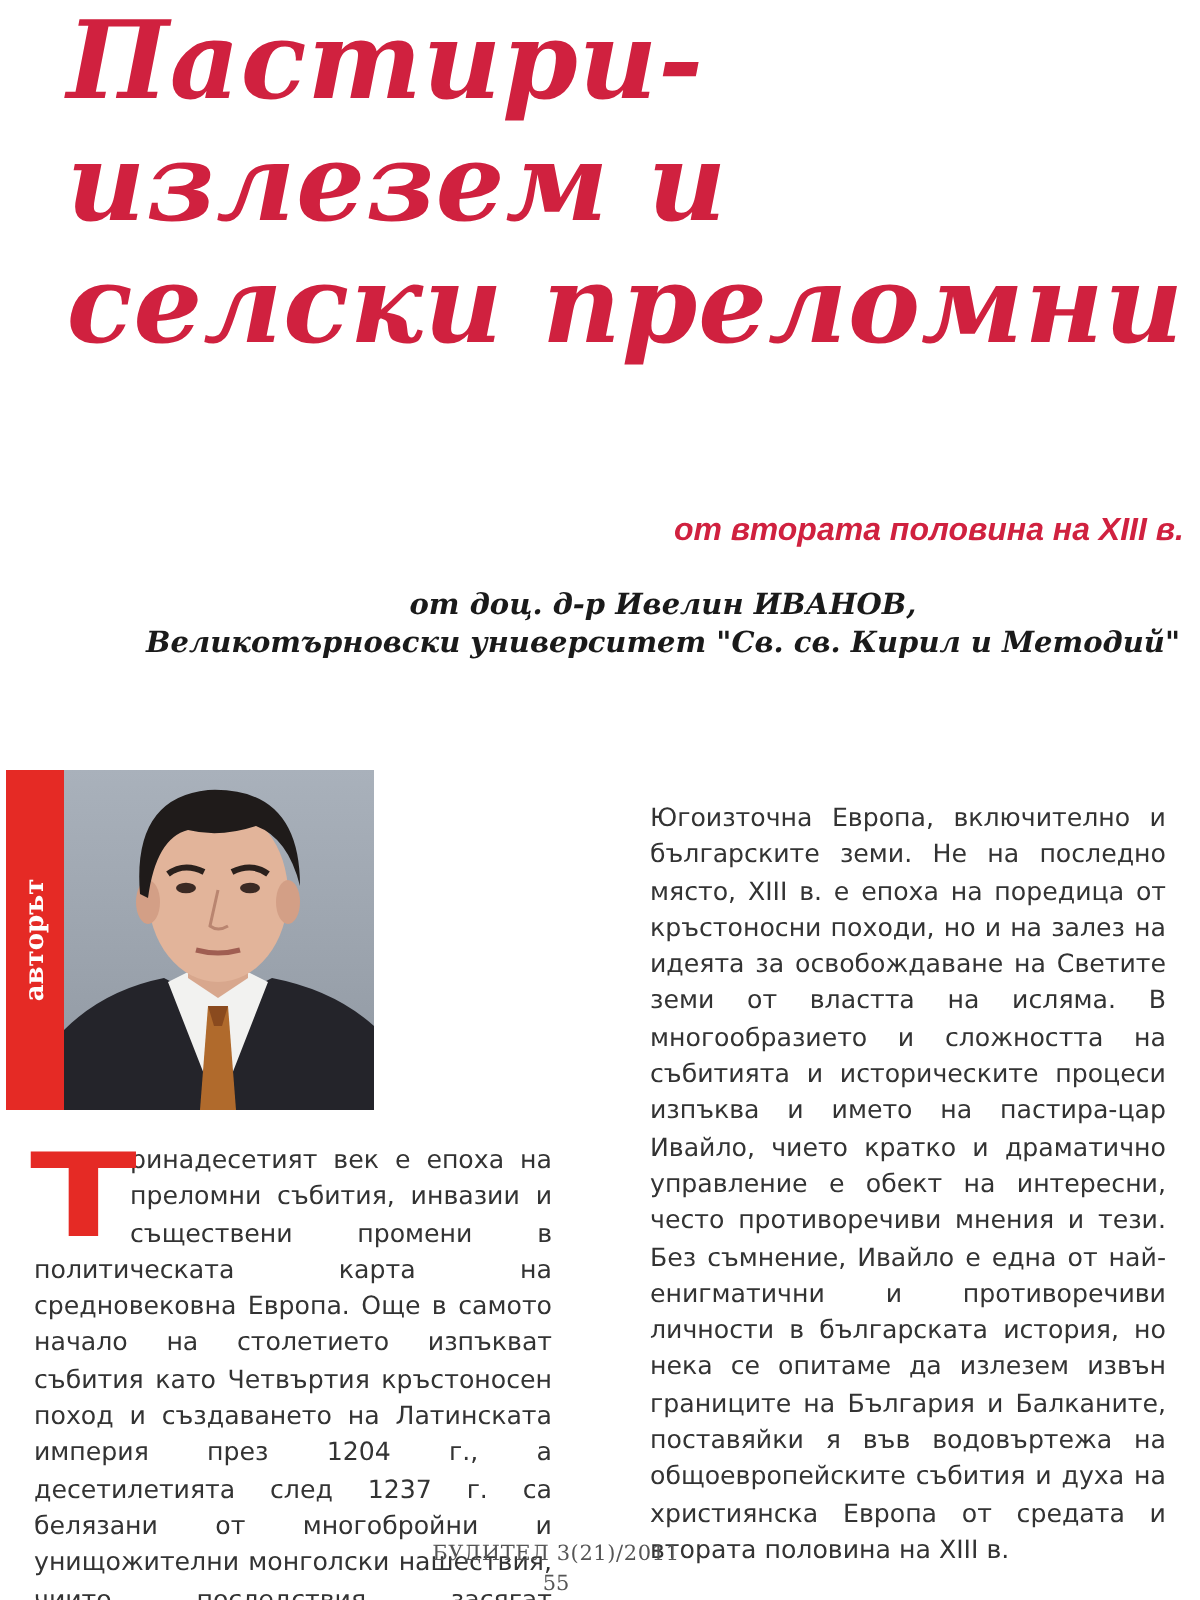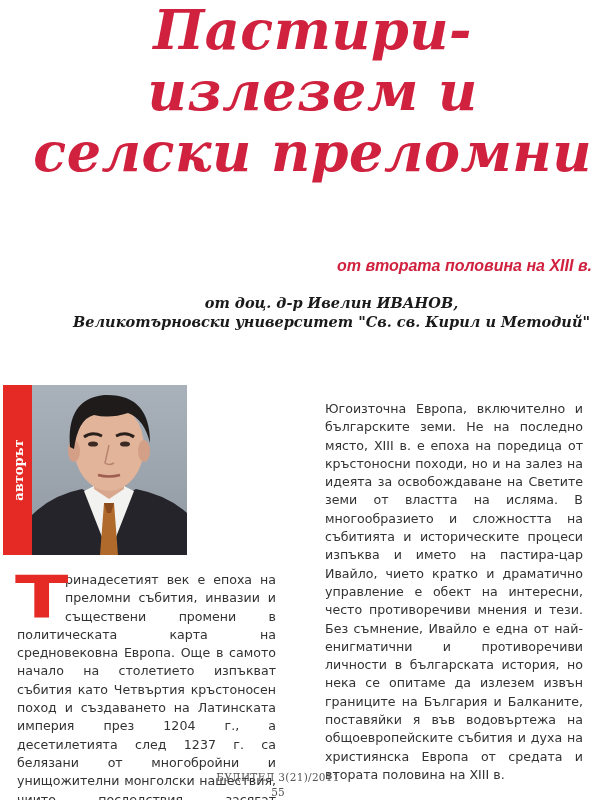--- a/index.html
+++ b/index.html
@@ -1,21 +1,21 @@
 <!DOCTYPE html>
 <html><head>
 <meta charset="utf-8">
 <style>
   html, body { margin: 0; padding: 0; }
   body {
     width: 600px; height: 800px; background: #ffffff; position: relative; overflow: hidden;
     font-family: "DejaVu Sans", sans-serif; color: #2a2a2a;
   }
   .title {
-    position: absolute; right: 8px; top: 0; text-align: center;
+    position: absolute; right: 8px; top: 0; text-align: left;
     font-family: "DejaVu Serif", serif; font-style: italic; font-weight: bold;
     color: #d0213f; font-size: 54px; line-height: 61px; letter-spacing: 0.5px;
   }
   .title div { white-space: nowrap; }
   .subtitle {
     position: absolute; right: 8px; top: 257px;
     font-family: Liberation Sans, sans-serif; font-style: italic; font-weight: bold;
     color: #d0213f; font-size: 16px; white-space: nowrap;
   }
   .byline {

